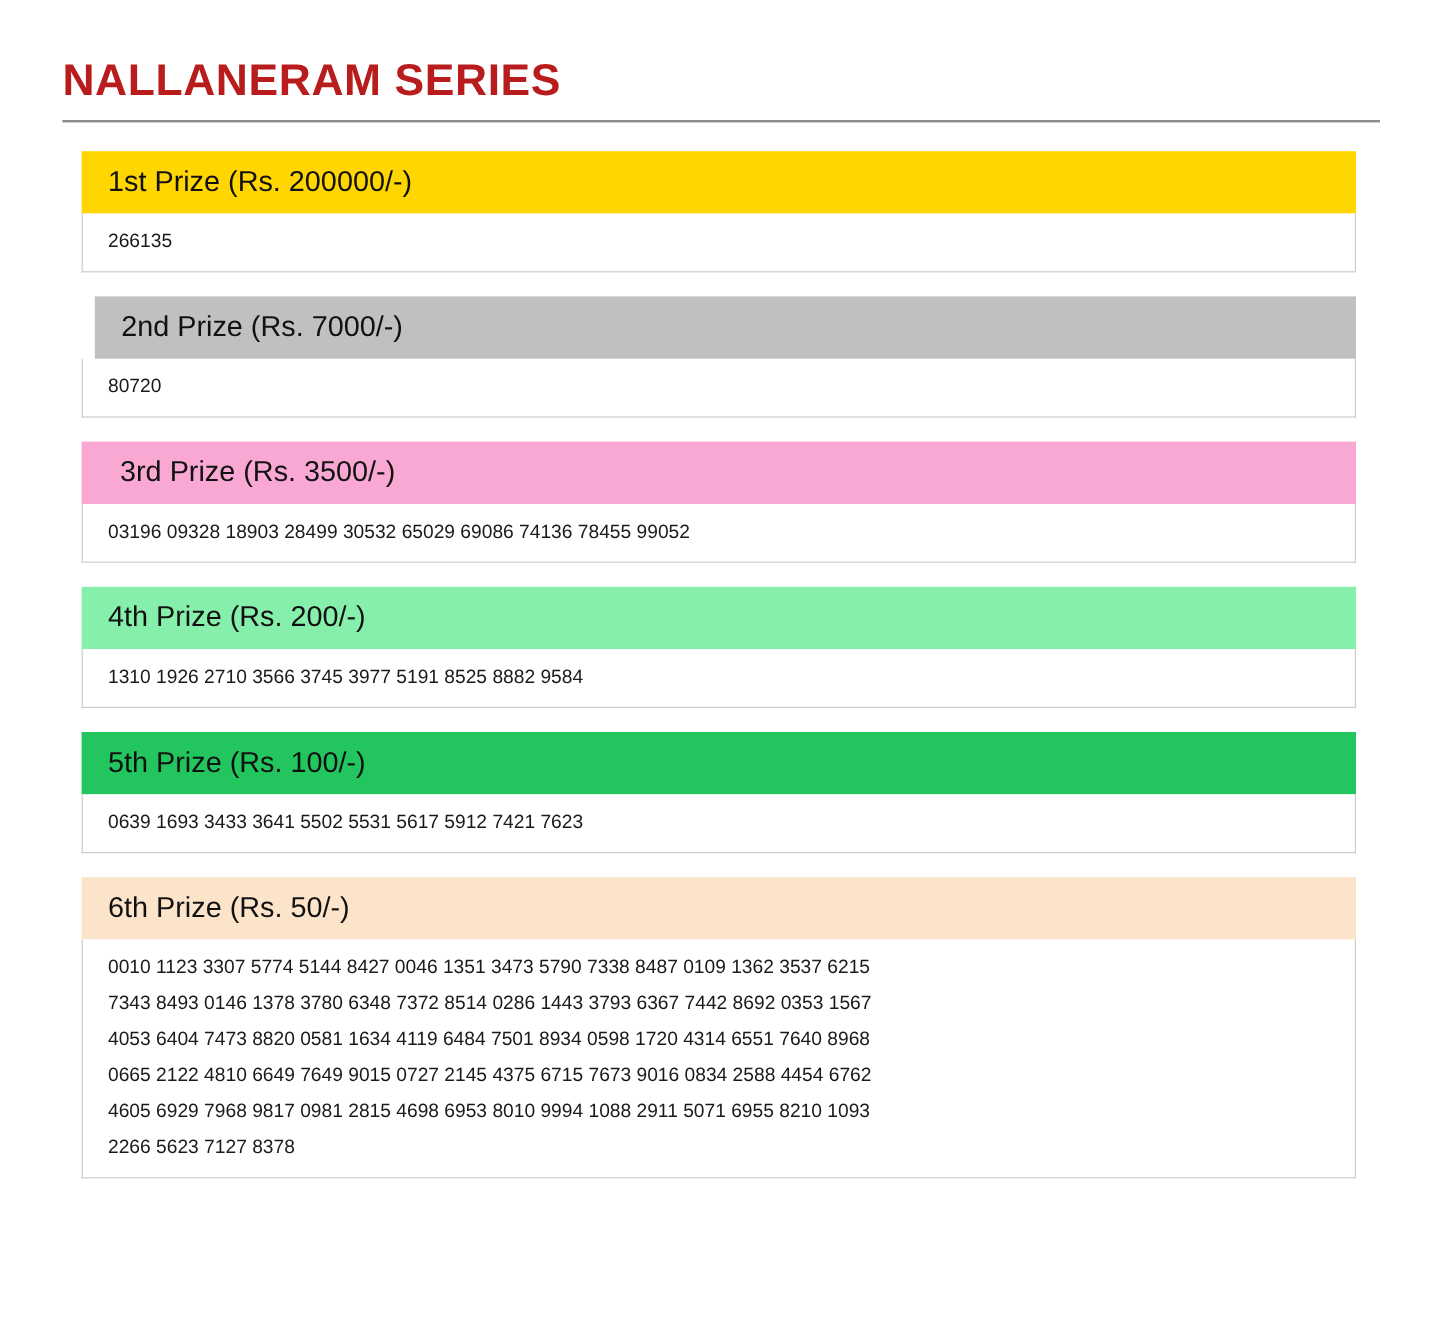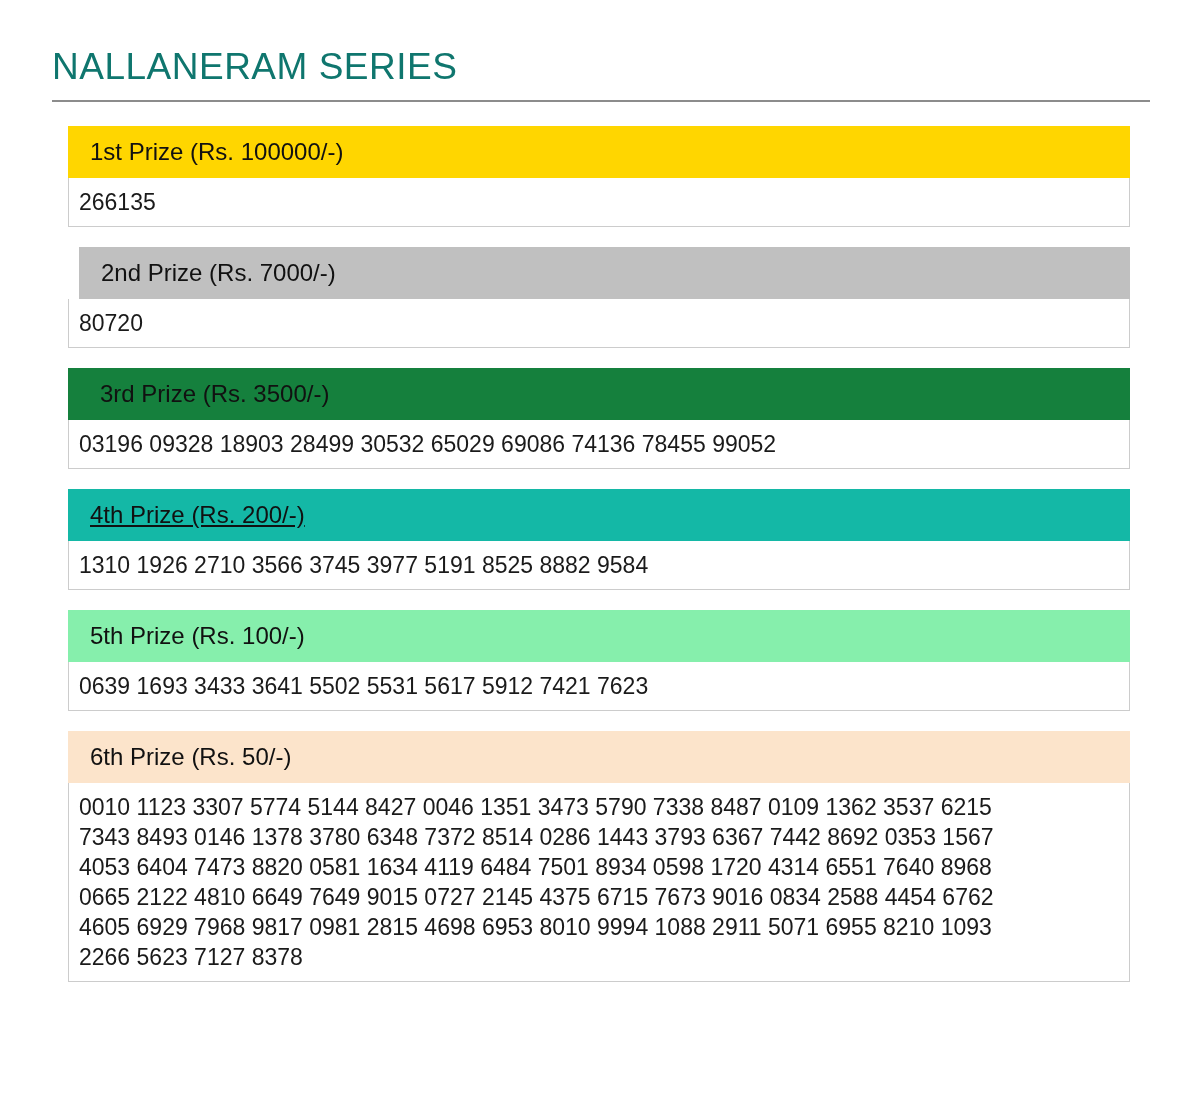--- a/index.html
+++ b/index.html
@@ -11,22 +11,22 @@
   }
   .page {
     width: 1200px;
     height: 1120px;
     background: #ffffff;
     box-sizing: border-box;
     padding: 46px 50px 0 52px;
   }
   .page-title {
     font-size: 37px;
-    font-weight: normal;
-    color: #0f766e;
+    font-weight: bold;
+    color: #b91c1c;
     margin: 0 0 12px 0;
     letter-spacing: 0.5px;
   }
   .title-divider {
     height: 0;
     border-bottom: 2px solid #8c8c8c;
     width: 1098px;
     margin-bottom: 24px;
   }
   .sections {
@@ -42,75 +42,75 @@
     align-items: center;
     padding: 0 22px;
     box-sizing: border-box;
     font-size: 24px;
     color: #111111;
   }
   .section-body {
     background: #ffffff;
     border: 1px solid #cccccc;
     border-top: none;
-    padding: 9px 10px;
-    font-size: 23px;
+    padding: 9px 21px;
+    font-size: 16px;
     line-height: 30px;
     color: #1a1a1a;
   }
   .numbers-row {
     white-space: normal;
   }
 </style>
 </head>
 <body>
 
 <div class="page">
   <h1 class="page-title">NALLANERAM SERIES</h1>
   <div class="title-divider"></div>
 
   <div class="sections">
   <div class="section">
     <div class="section-header" style="background: rgb(255, 214, 0);">
-      <span class="section-label">1st Prize (Rs. 100000/-)</span>
+      <span class="section-label">1st Prize (Rs. 200000/-)</span>
     </div>
     <div class="section-body">
           <div class="numbers-row">266135</div>
         </div>
   </div>
 
   <div class="section">
     <div class="section-header" style="background: rgb(192, 192, 192); margin-left: 11px;">
       <span class="section-label">2nd Prize (Rs. 7000/-)</span>
     </div>
     <div class="section-body">
           <div class="numbers-row">80720</div>
         </div>
   </div>
 
   <div class="section">
-    <div class="section-header" style="background: #15803d; padding-left: 32px;">
+    <div class="section-header" style="background: #f9a8d4; padding-left: 32px;">
       <span class="section-label">3rd Prize (Rs. 3500/-)</span>
     </div>
     <div class="section-body">
           <div class="numbers-row">03196 09328 18903 28499 30532 65029 69086 74136 78455 99052</div>
         </div>
   </div>
 
   <div class="section">
-    <div class="section-header" style="background: #14b8a6; text-decoration: underline;">
+    <div class="section-header" style="background: #86efac;">
       <span class="section-label">4th Prize (Rs. 200/-)</span>
     </div>
     <div class="section-body">
           <div class="numbers-row">1310 1926 2710 3566 3745 3977 5191 8525 8882 9584</div>
         </div>
   </div>
 
   <div class="section">
-    <div class="section-header" style="background: #86efac;">
+    <div class="section-header" style="background: #22c55e;">
       <span class="section-label">5th Prize (Rs. 100/-)</span>
     </div>
     <div class="section-body">
           <div class="numbers-row">0639 1693 3433 3641 5502 5531 5617 5912 7421 7623</div>
         </div>
   </div>
 
   <div class="section">
     <div class="section-header" style="background: rgb(252, 228, 203); text-align: center;">
       <span class="section-label">6th Prize (Rs. 50/-)</span>

